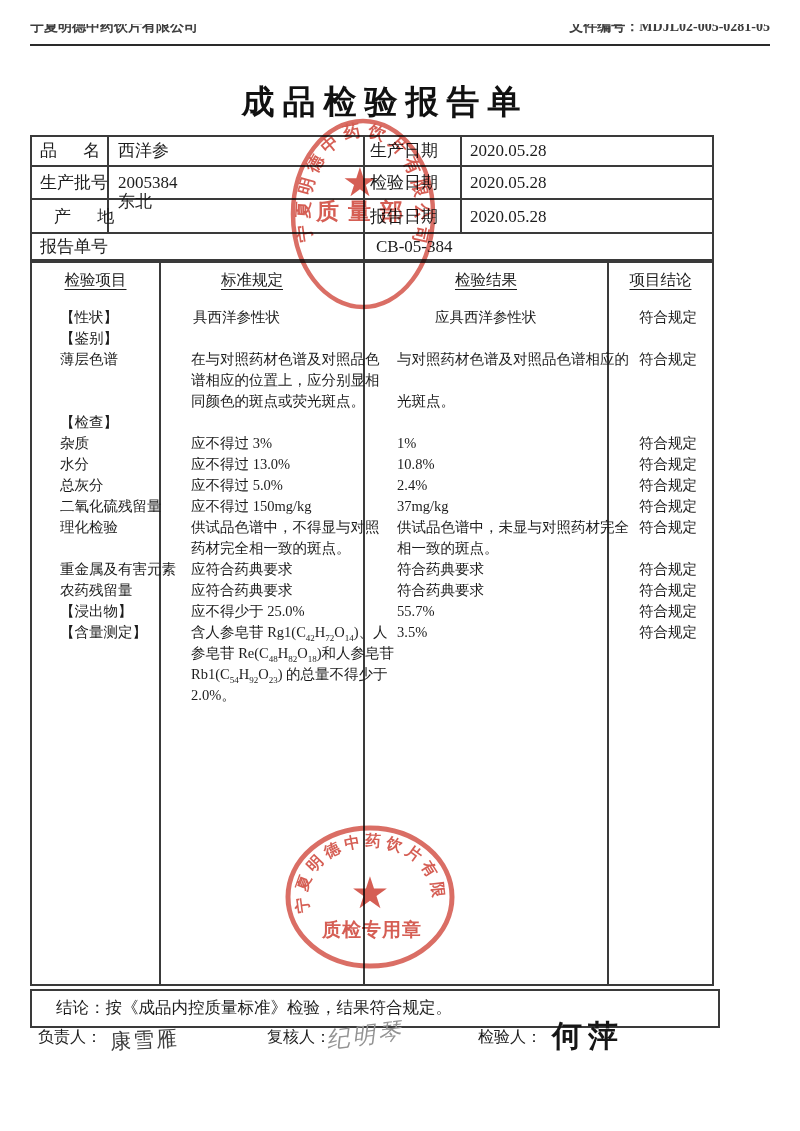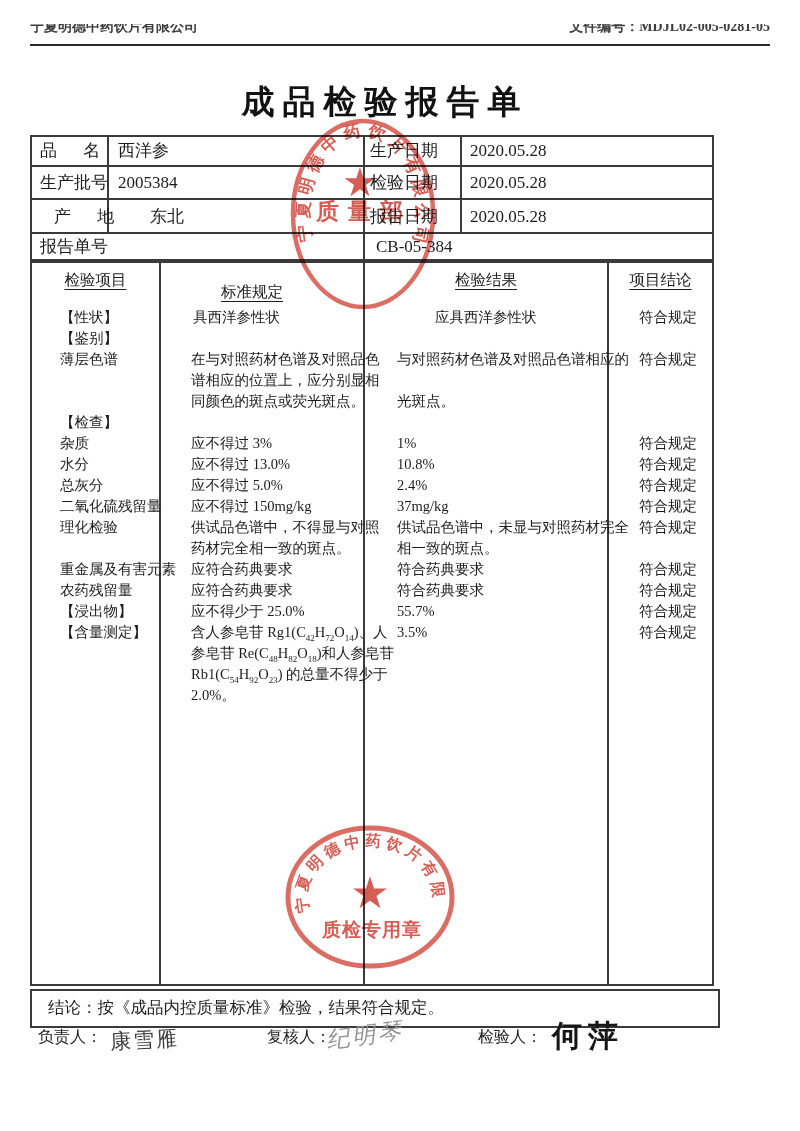--- a/index.html
+++ b/index.html
@@ -29,21 +29,21 @@
   .tc1{width:129px;padding-left:8px;}
   .tc2{width:204px;padding-left:10px;}
   .tc3{width:244px;padding-left:12px;}
   .tc4{flex:1;padding-left:10px;}
   .tc sub{font-size:9px;line-height:0;}
   
   .stamp{position:absolute;mix-blend-mode:multiply;opacity:.82;pointer-events:none;}
   
   .conclusion-box{position:absolute;left:30px;top:989px;width:690px;height:39px;
                   border:2px solid #3a3a3a;box-sizing:border-box;font-size:16.5px;
-                  line-height:34px;padding-left:16px;white-space:nowrap;}
+                  line-height:34px;padding-left:24px;white-space:nowrap;}
   
   .sig-label{position:absolute;font-size:16px;line-height:18px;white-space:nowrap;}
   .sig{position:absolute;font-family:"DejaVu Sans",sans-serif;white-space:nowrap;}
   .sig1{left:110px;top:1026px;font-size:21px;color:#3c3c3c;transform:rotate(-3deg);letter-spacing:2px;}
   .sig2{left:326px;top:1020px;font-size:23px;color:#939393;font-style:italic;transform:rotate(-7deg);letter-spacing:3px;}
   .sig3{left:552px;top:1016px;font-size:30px;font-weight:bold;color:#161616;letter-spacing:6px;}
 </style>
 </head>
 <body>
 
@@ -71,35 +71,35 @@
     <span class="cellt" style="left:86px;top:4px;">西洋参</span>
     <span class="cellt" style="left:338px;top:4px;">生产日期</span>
     <span class="cellt" style="left:438px;top:4px;">2020.05.28</span>
 
     <span class="cellt" style="left:8px;top:36px;">生产批号</span>
     <span class="cellt" style="left:86px;top:36px;">2005384</span>
     <span class="cellt" style="left:338px;top:36px;">检验日期</span>
     <span class="cellt" style="left:438px;top:36px;">2020.05.28</span>
 
     <span class="cellt spread" style="left:8px;top:70px;margin-left:14px;">产 地</span>
-    <span class="cellt" style="left:86px;top:70px;margin-left:32px;">东北</span>
+    <span class="cellt" style="left:86px;top:55px;">东北</span>
     <span class="cellt" style="left:338px;top:70px;">报告日期</span>
     <span class="cellt" style="left:438px;top:70px;">2020.05.28</span>
 
     <span class="cellt" style="left:8px;top:100px;">报告单号</span>
     <span class="cellt" style="left:344px;top:100px;">CB-05-384</span>
   </div>
 
   <div class="main-table">
     <div class="line" style="left:127px;top:0;width:1.5px;height:721px;"></div>
     <div class="line" style="left:331px;top:0;width:1.5px;height:721px;"></div>
     <div class="line" style="left:575px;top:0;width:1.5px;height:721px;"></div>
 
     <div class="mh" style="left:0;width:127px;">检验项目</div>
-    <div class="mh" style="left:129px;width:182px;margin-top:12px;">标准规定</div>
+    <div class="mh" style="left:129px;width:182px;">标准规定</div>
     <div class="mh" style="left:333px;width:242px;">检验结果</div>
     <div class="mh" style="left:577px;width:103px;">项目结论</div>
 
     <div class="rows" id="rows">
         <div class="trow">
           <div class="tc tc1">【性状】</div>
           <div class="tc tc3">具西洋参性状</div>
           <div class="tc tc2">应具西洋参性状</div>
           <div class="tc tc4">符合规定</div>
         </div>

